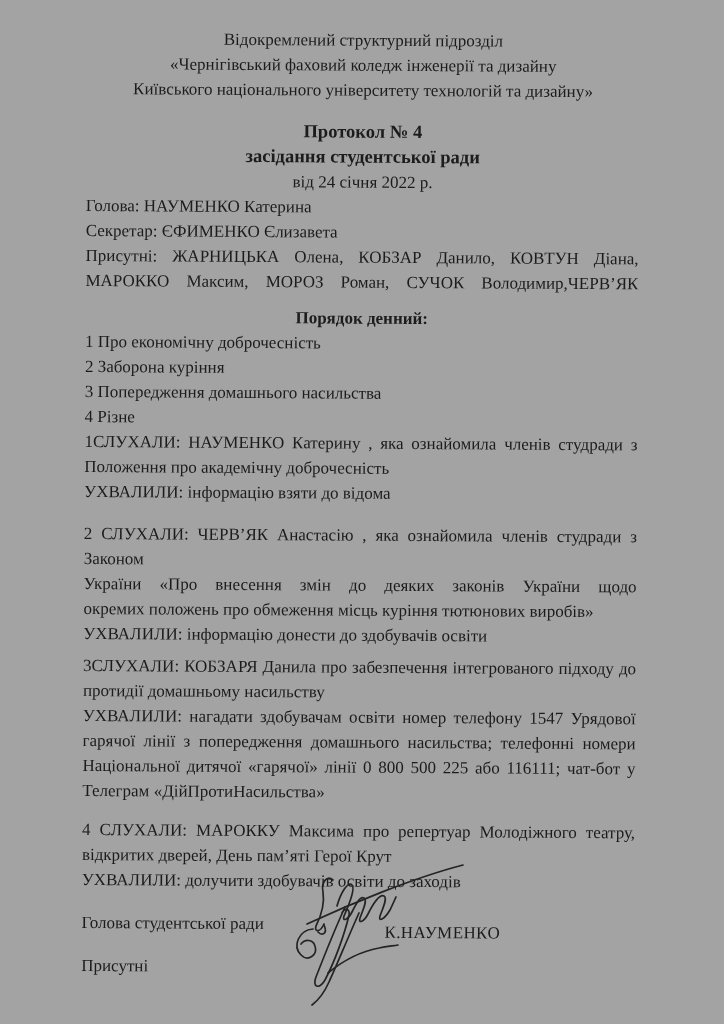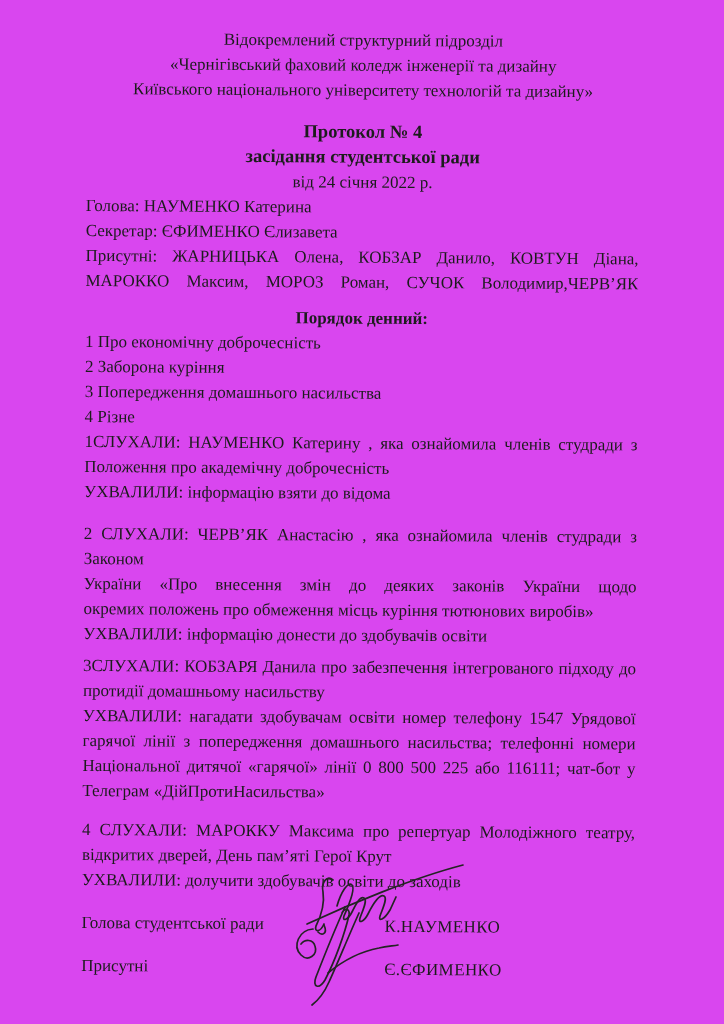--- a/index.html
+++ b/index.html
@@ -11,21 +11,21 @@
     width: 724px;
     height: 1024px;
     font-family: "Liberation Serif", "DejaVu Serif", serif;
     color: #1c1c1c;
     position: relative;
     overflow: hidden;
   }
   .paper {
     position: absolute;
     inset: 0;
-    background: #d946ef;
+    background: #a3a3a3;
   }
   .content {
     position: absolute;
     left: 87px;
     top: 26px;
     width: 553px;
     transform: rotate(0.35deg);
     transform-origin: 0 0;
   }
   .ln {
@@ -46,21 +46,21 @@
   .gap-18 { margin-top: 18px; }
   .sigrow {
     position: relative;
     height: 25px;
     font-size: 17px;
     line-height: 25px;
   }
   .sigrow .name {
     position: absolute;
     left: 303px;
-    top: 2px;
+    top: 8px;
     letter-spacing: 0.4px;
   }
   .sig-svg {
     position: absolute;
     pointer-events: none;
   }
   #sig-chair     { left: 295px; top: 852px; }
   #sig-secretary { left: 281px; top: 901px; }
   .sig-svg path {
     fill: none;
@@ -114,21 +114,20 @@
     <div class="ln j gap-14">4 СЛУХАЛИ: МАРОККУ Максима про репертуар Молодіжного театру, День</div>
     <div class="ln">відкритих дверей, День пам’яті Герої Крут</div>
     <div class="ln">УХВАЛИЛИ: долучити здобувачів освіти до заходів</div>
 
     <div class="sigrow gap-18">
       <span>Голова студентської ради</span>
       <span class="name">К.НАУМЕНКО</span>
     </div>
     <div class="sigrow" style="margin-top:18px;">
       <span>Присутні</span>
-      <span class="name">Є.ЄФИМЕНКО</span>
     </div>
 
   </div>
 
   <svg id="sig-chair" class="sig-svg" width="175" height="85" viewBox="0 0 175 85">
     <path d="M12,72 C55,52 118,26 168,13"></path>
     <path d="M38,28 C32,23 26,30 28,40 C30,53 25,66 21,74 C19,80 25,81 29,72"></path>
     <path d="M42,54 C46,40 53,29 57,33 C61,37 53,55 49,64 C47,70 53,68 57,60 C61,52 65,44 69,46 C73,48 67,60 65,66 C63,72 69,70 73,62 C79,50 85,42 89,44 C93,46 87,58 85,64 C83,70 89,68 95,58 L101,45"></path>
     <path d="M29,73 C33,82 27,84 23,80"></path>
   </svg>

